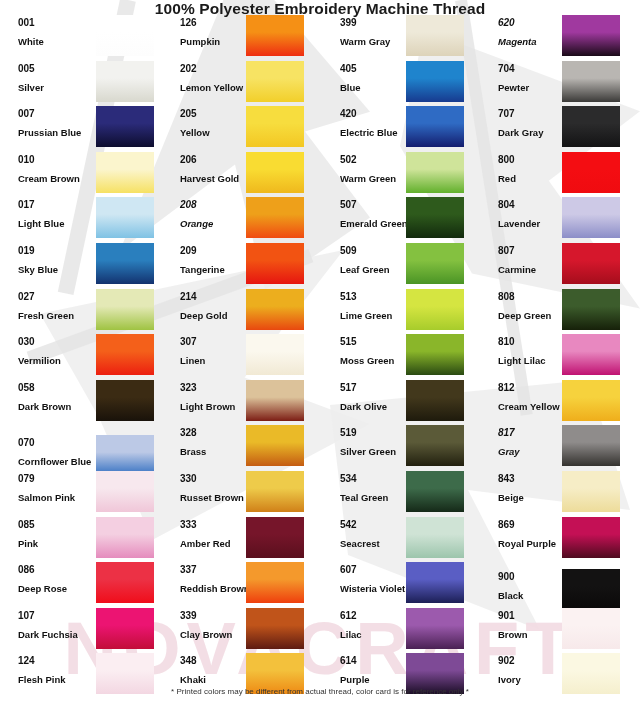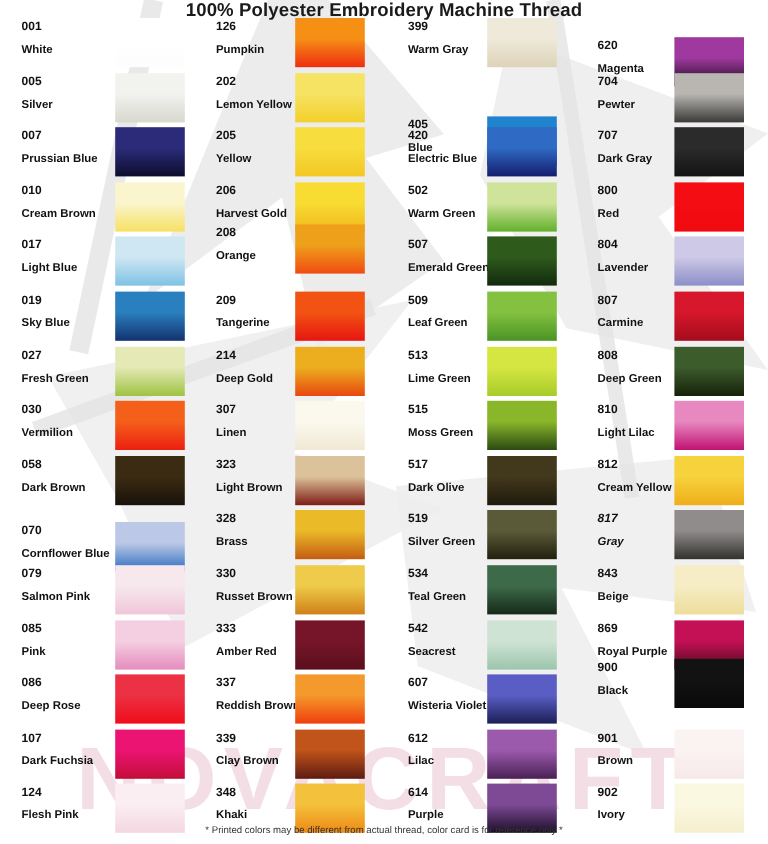--- a/index.html
+++ b/index.html
@@ -313,21 +313,21 @@
         </div>
         <div class="thread-swatch" style="background: linear-gradient(rgb(247, 221, 62) 0%, rgb(247, 221, 62) 42%, rgb(243, 199, 35) 100%);"></div>
       </div>
       <div class="thread-entry" style="top: 136.8px;">
         <div class="entry-labels">
           <div class="thread-code">206</div>
           <div class="thread-name">Harvest Gold</div>
         </div>
         <div class="thread-swatch" style="background: linear-gradient(rgb(249, 220, 50) 0%, rgb(249, 220, 50) 42%, rgb(239, 184, 29) 100%);"></div>
       </div>
-      <div class="thread-entry" style="top: 172px;">
+      <div class="thread-entry" style="top: 182px; font-style: italic;">
         <div class="entry-labels">
           <div class="thread-code">208</div>
           <div class="thread-name">Orange</div>
         </div>
         <div class="thread-swatch" style="background: linear-gradient(rgb(238, 160, 26) 0%, rgb(238, 160, 26) 42%, rgb(240, 75, 17) 100%);"></div>
       </div>
       <div class="thread-entry" style="top: 228px;">
         <div class="entry-labels">
           <div class="thread-code">209</div>
           <div class="thread-name">Tangerine</div>
@@ -399,21 +399,21 @@
       </div>
     </div>
     <div class="thread-column col-2">
       <div class="thread-entry" style="top: 0px;">
         <div class="entry-labels">
           <div class="thread-code">399</div>
           <div class="thread-name">Warm Gray</div>
         </div>
         <div class="thread-swatch" style="background: linear-gradient(rgb(238, 233, 217) 0%, rgb(238, 233, 217) 42%, rgb(221, 211, 185) 100%);"></div>
       </div>
-      <div class="thread-entry" style="top: 45.6px; margin-top: 36px;">
+      <div class="thread-entry" style="top: 45.6px;">
         <div class="entry-labels">
           <div class="thread-code">405</div>
           <div class="thread-name">Blue</div>
         </div>
         <div class="thread-swatch" style="background: linear-gradient(rgb(31, 132, 205) 0%, rgb(31, 132, 205) 42%, rgb(23, 58, 143) 100%);"></div>
       </div>
       <div class="thread-entry" style="top: 91.2px;">
         <div class="entry-labels">
           <div class="thread-code">420</div>
           <div class="thread-name">Electric Blue</div>
@@ -499,21 +499,21 @@
       </div>
       <div class="thread-entry" style="top: 638.4px; text-decoration: underline;">
         <div class="entry-labels">
           <div class="thread-code">614</div>
           <div class="thread-name">Purple</div>
         </div>
         <div class="thread-swatch" style="background: linear-gradient(rgb(126, 74, 150) 0%, rgb(126, 74, 150) 42%, rgb(29, 15, 40) 100%);"></div>
       </div>
     </div>
     <div class="thread-column col-3">
-      <div class="thread-entry" style="top: 16px;">
+      <div class="thread-entry" style="top: 0px; font-style: italic;">
         <div class="entry-labels">
           <div class="thread-code">620</div>
           <div class="thread-name">Magenta</div>
         </div>
         <div class="thread-swatch" style="background: linear-gradient(rgb(160, 57, 159) 0%, rgb(160, 57, 159) 42%, rgb(26, 10, 24) 100%);"></div>
       </div>
       <div class="thread-entry" style="top: 45.6px;">
         <div class="entry-labels">
           <div class="thread-code">704</div>
           <div class="thread-name">Pewter</div>
@@ -583,21 +583,21 @@
         </div>
         <div class="thread-swatch" style="background: linear-gradient(rgb(246, 237, 198) 0%, rgb(246, 237, 198) 42%, rgb(237, 220, 154) 100%);"></div>
       </div>
       <div class="thread-entry" style="top: 501.6px;">
         <div class="entry-labels">
           <div class="thread-code">869</div>
           <div class="thread-name">Royal Purple</div>
         </div>
         <div class="thread-swatch" style="background: linear-gradient(rgb(196, 16, 85) 0%, rgb(196, 16, 85) 42%, rgb(79, 11, 31) 100%);"></div>
       </div>
-      <div class="thread-entry" style="top: 534px;">
+      <div class="thread-entry" style="top: 554px;">
         <div class="entry-labels">
           <div class="thread-code">900</div>
           <div class="thread-name">Black</div>
         </div>
         <div class="thread-swatch" style="background: linear-gradient(rgb(19, 18, 18) 0%, rgb(19, 18, 18) 42%, rgb(10, 9, 9) 100%);"></div>
       </div>
       <div class="thread-entry" style="top: 592.8px;">
         <div class="entry-labels">
           <div class="thread-code">901</div>
           <div class="thread-name">Brown</div>

